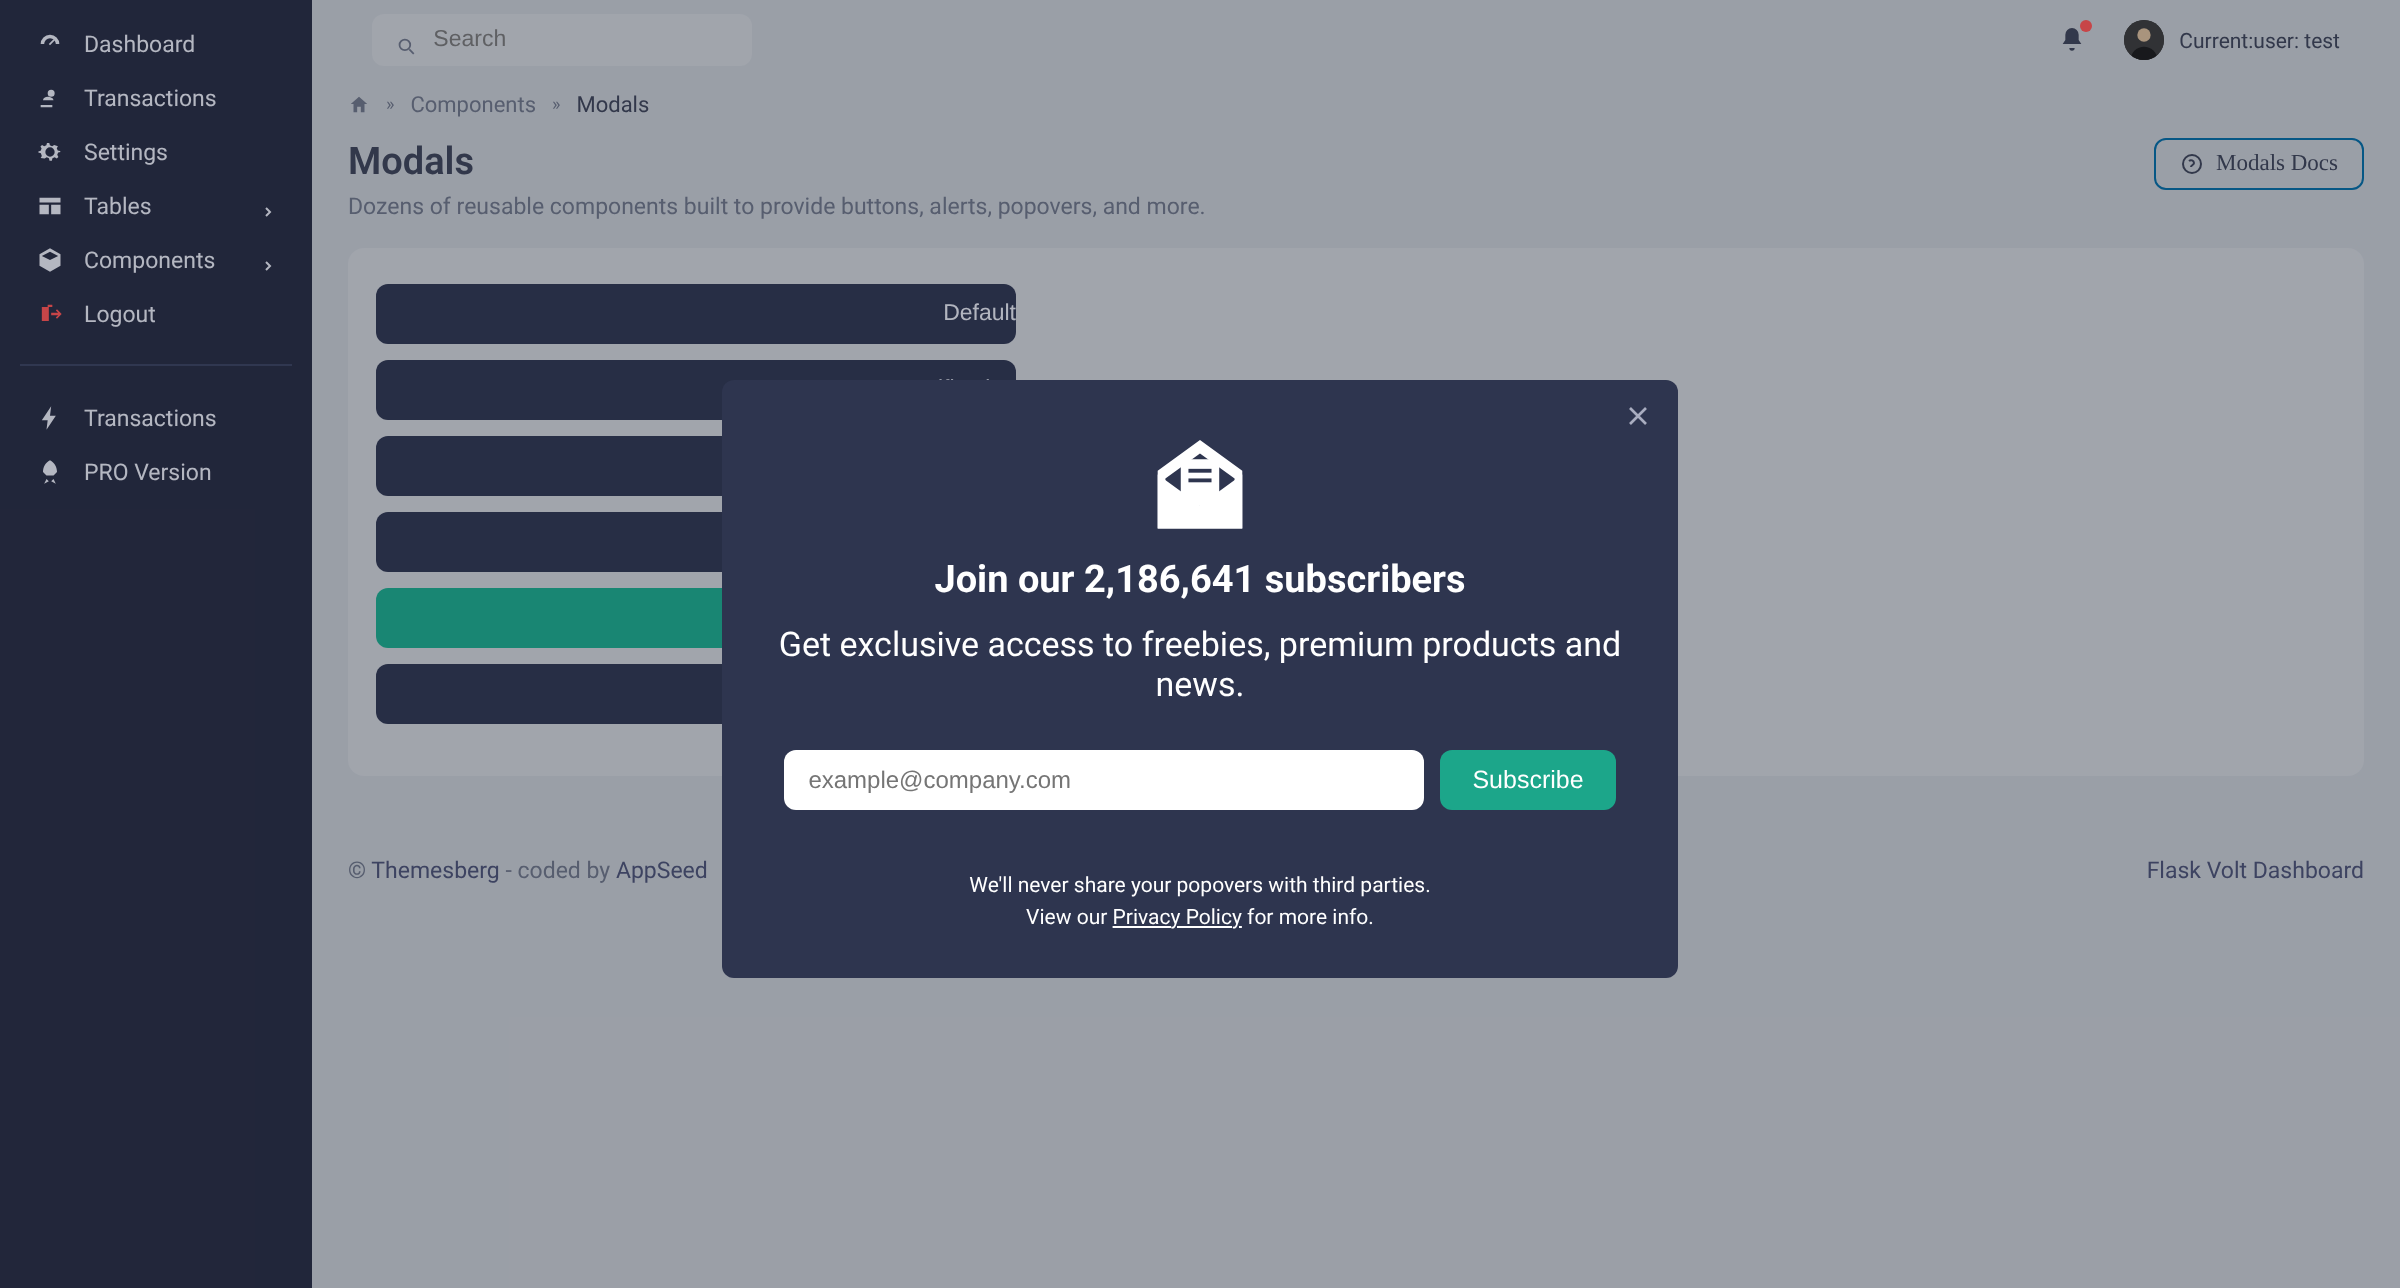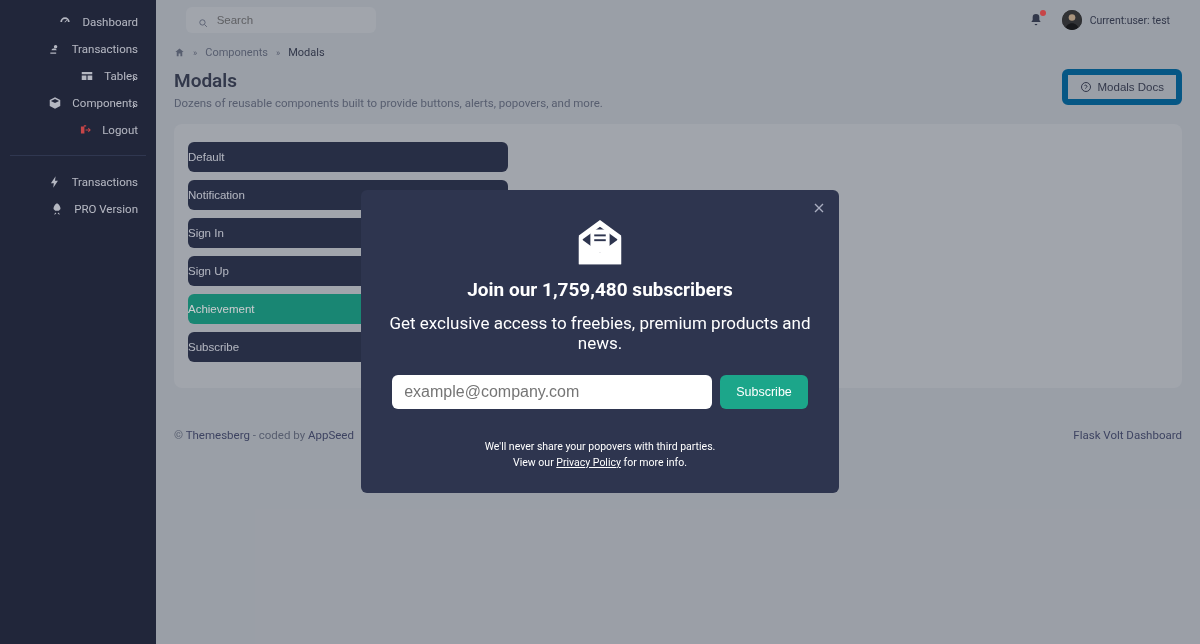--- a/index.html
+++ b/index.html
@@ -21,21 +21,20 @@
   }
   .sidebar .nav-item {
     display: flex;
     align-items: center;
     padding: 6px 18px;
     color: #e2e4ee;
     font-size: 11.5px;
     cursor: pointer;
     position: relative;
     height: 27px;
-    justify-content: flex-end;
   }
   .sidebar .nav-item .icn {
     width: 14px; height: 14px;
     margin-right: 10px;
     flex-shrink: 0;
     display: flex; align-items: center; justify-content: center;
   }
   .sidebar .nav-item .chev {
     position: absolute;
     right: 18px;
@@ -92,48 +91,49 @@
 
   .page-header {
     display: flex;
     justify-content: space-between;
     align-items: flex-start;
     padding: 4px 18px 14px;
   }
   .page-header h1 { font-size: 19px; font-weight:600; color:#3c4256; margin-bottom:4px;}
   .page-header .sub { font-size: 11.5px; color:#6b7285;}
   .docs-btn {
-    border: 6px solid #0369a1;
+    border: 1px solid #0369a1;
     border-radius: 6px;
     padding: 6px 12px;
     font-size: 11.5px;
     color:#3c4256;
     background: transparent;
     display:flex; align-items:center; gap:6px;
     cursor:pointer;
+    font-family:Liberation Serif, serif;
   }
 
   .card {
     margin: 0 18px;
     background: #c9cdd3;
     border-radius: 8px;
     padding: 18px 14px;
     min-height: 230px;
   }
   .trigger-btn {
     width: 320px;
     background: #2e354f;
     color: #dfe2eb;
     border: none;
     border-radius: 6px;
     padding: 9px 0;
     font-size: 11.5px;
     margin-bottom: 8px;
     display:block;
-    text-align:left;
+    text-align:right;
     cursor:pointer;
   }
   .trigger-btn.teal { background: #1ca68a; color:#fff;}
 
   footer {
     padding: 40px 18px 0;
     display:flex; justify-content:space-between;
     font-size: 11.5px; color:#6b7285;
   }
   footer a { color:#4a5073; text-decoration:none;}
@@ -163,21 +163,21 @@
     cursor:pointer;
   }
   .modal .mail-icn { width: 50px; height: 48px; margin: 0 auto 10px; color:#fff;}
   .modal h2 { font-size: 19px; font-weight:700; margin-bottom:12px;}
   .modal .lead { font-size: 17px; margin-bottom: 22px;}
   .modal .form-row { display:flex; gap:8px; justify-content:center; margin-bottom: 30px;}
   .modal .email-input {
     width: 320px;
     border:none; border-radius:6px;
     padding: 8px 12px;
-    font-size:16px;
+    font-size:12px;
     outline:none;
   }
   .modal .subscribe-btn {
     background:#1ca68a; color:#fff;
     border:none; border-radius:6px;
     padding: 0 16px;
     font-size:12.5px;
     cursor:pointer;
   }
   .modal .fine { font-size:10.5px; line-height:1.5;}
@@ -195,20 +195,28 @@
       </span>
     <span>Dashboard</span>
   </div>
   <div class="nav-item">
     <span class="icn">
         <svg viewBox="0 0 24 24" fill="currentColor">
           <path d="M4 18h10v2H4zM6 14c0-2 2-3 4-3s5 1 5 3H6zm10-6a3 3 0 11-6 0 3 3 0 016 0z"></path>
         </svg>
       </span>
     <span>Transactions</span>
+  </div>
+  <div class="nav-item">
+    <span class="icn">
+        <svg viewBox="0 0 24 24" fill="currentColor">
+          <path d="M12 8a4 4 0 100 8 4 4 0 000-8zm9 4l-2 .5-.8 1.9 1 1.8-1.4 1.4-1.8-1-1.9.8-.5 2h-2l-.5-2-1.9-.8-1.8 1L4 17.2l1-1.8L4.2 13 2 12.5v-1L4 11l.8-1.9-1-1.8L5.2 6l1.8 1 1.9-.8.5-2h2l.5 2 1.9.8 1.8-1L18.8 7l-1 1.8.8 1.9 2 .5z"></path>
+        </svg>
+      </span>
+    <span>Settings</span>
   </div>
   <div class="nav-item">
     <span class="icn">
         <svg viewBox="0 0 24 24" fill="currentColor">
           <path d="M3 5h18v4H3zM3 11h8v8H3zm10 0h8v8h-8z"></path>
         </svg>
       </span>
     <span>Tables</span>
     <span class="chev"><svg viewBox="0 0 24 24" fill="none" stroke="currentColor" stroke-width="3">
           <path d="M9 6l6 6-6 6"></path>
@@ -331,21 +339,21 @@
   </span>
   <div class="mail-icn">
     <svg viewBox="0 0 52 48" fill="currentColor">
         <path d="M26 0L4 16v30h44V16L26 0zM8 20l18-13 18 13v24H8V20z"></path>
         <rect x="16" y="10" width="20" height="24" rx="2" fill="currentColor"></rect>
         <rect x="20" y="15" width="12" height="2" fill="#2e354f"></rect>
         <rect x="20" y="20" width="12" height="2" fill="#2e354f"></rect>
         <path d="M4 18 L26 34 L48 18 V46 H4 Z" fill="currentColor"></path>
       </svg>
   </div>
-  <h2>Join our 1,759,480 subscribers</h2>
+  <h2>Join our 2,186,641 subscribers</h2>
   <div class="lead">Get exclusive access to freebies, premium products and news.</div>
   <div class="form-row">
     <input class="email-input" placeholder="example@company.com" style="">
     <button class="subscribe-btn">Subscribe</button>
   </div>
   <div class="fine">
     <div>We'll never share your popovers with third parties.</div>
     <div>
       <span>View our </span><a>Privacy Policy</a><span> for more info.</span>
     </div>

